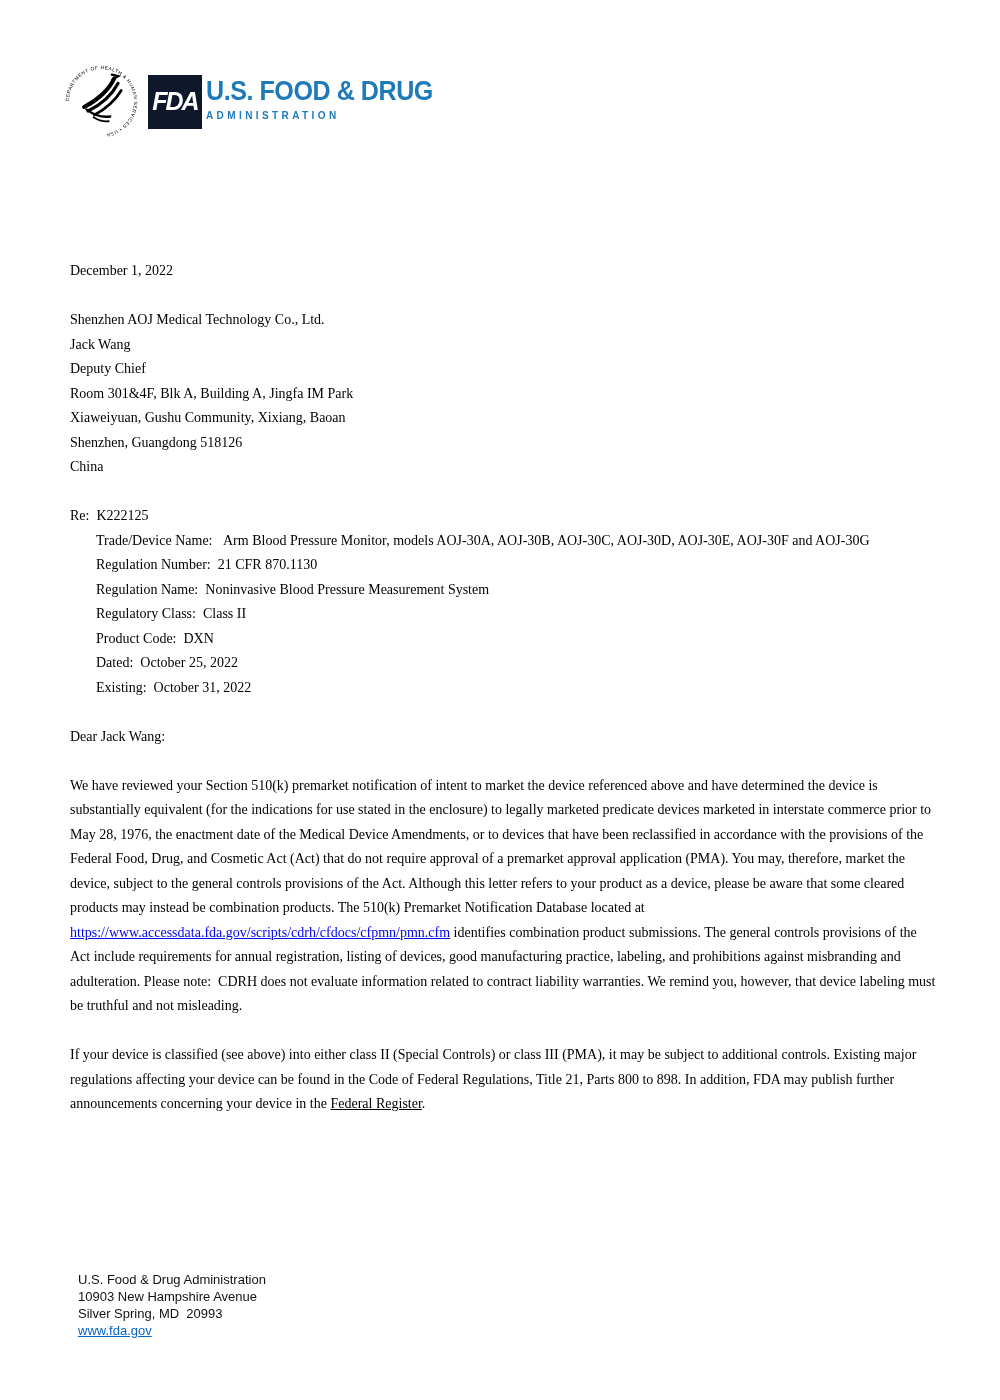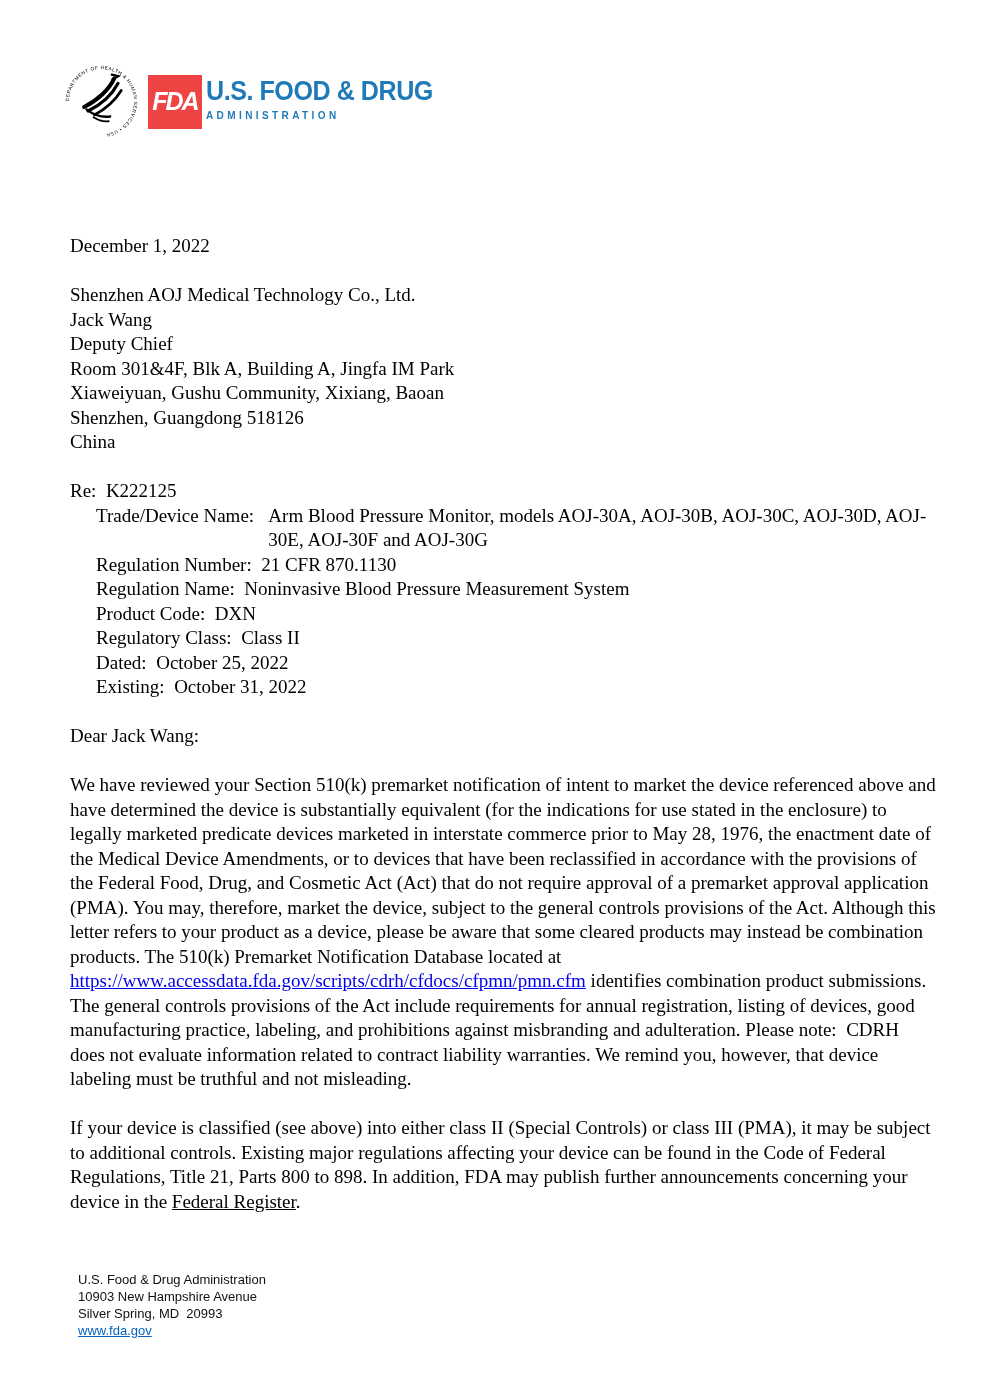--- a/index.html
+++ b/index.html
@@ -8,40 +8,40 @@
     background:#ffffff; color:#000;
     font-family:"Liberation Serif", serif; overflow:hidden;
   }
   [data-bind] { white-space:pre-wrap; }
 
   
   .header { position:absolute; left:62px; top:62px; display:flex; align-items:center; }
   .hhs-seal { width:79px; height:79px; flex:0 0 auto; }
   .fda-lockup { display:flex; align-items:flex-start; margin-left:7px; }
   .fda-square {
-    width:54px; height:54px; background:#ef4444; color:#fff;
+    width:54px; height:54px; background:#0f172a; color:#fff;
     display:flex; align-items:center; justify-content:center;
     font-family:"Liberation Sans", sans-serif; font-weight:bold;
     font-size:25px; letter-spacing:-2px; font-style:italic;
   }
   .fda-words { margin-left:4px; padding-top:3px; }
   .fda-line1 {
     font-family:"Liberation Sans", sans-serif; font-weight:bold;
     font-size:27px; line-height:27px; color:#1e7ab8; letter-spacing:-0.5px;
     transform:scaleX(0.93); transform-origin:left center;
   }
   .fda-line2 {
     font-family:"Liberation Sans", sans-serif; font-weight:bold;
     font-size:10px; line-height:14px; color:#1e7ab8; letter-spacing:3.4px; margin-top:4px;
   }
 
   
   .letter {
-    position:absolute; left:70px; top:234px; width:866px;
-    font-size:19px; line-height:24.5px;
+    position:absolute; left:70px; top:259px; width:866px;
+    font-size:14px; line-height:24.5px;
   }
   .block { margin:0 0 24.5px 0; }
   .line { min-height:24.5px; }
   .re-head { display:flex; }
   .re-rows { margin-left:26px; }
   .re-row { display:flex; align-items:flex-start;justify-content:center; }
   .re-label { flex:0 0 auto; white-space:pre; }
   .re-value { flex:1 1 auto; min-width:0; }
   p.para { margin:0 0 24.5px 0; }
   .body-link { color:#0000EE; text-decoration:underline; cursor:pointer; }
@@ -113,26 +113,26 @@
           </div>
         <div class="re-row">
             <span class="re-label" data-bind="letter.re.rows.1.label">Regulation Number:  </span>
             <span class="re-value" data-bind="letter.re.rows.1.value">21 CFR 870.1130</span>
           </div>
         <div class="re-row">
             <span class="re-label" data-bind="letter.re.rows.2.label">Regulation Name:  </span>
             <span class="re-value" data-bind="letter.re.rows.2.value">Noninvasive Blood Pressure Measurement System</span>
           </div>
         <div class="re-row">
+            <span class="re-label" data-bind="letter.re.rows.3.label">Regulatory Class:  </span>
+            <span class="re-value" data-bind="letter.re.rows.3.value">Class II</span>
+          </div>
+        <div class="re-row">
             <span class="re-label" data-bind="letter.re.rows.4.label">Product Code:  </span>
             <span class="re-value" data-bind="letter.re.rows.4.value">DXN</span>
-          </div>
-        <div class="re-row">
-            <span class="re-label" data-bind="letter.re.rows.3.label">Regulatory Class:  </span>
-            <span class="re-value" data-bind="letter.re.rows.3.value">Class II</span>
           </div>
         <div class="re-row">
             <span class="re-label" data-bind="letter.re.rows.5.label">Dated:  </span>
             <span class="re-value" data-bind="letter.re.rows.5.value">October 25, 2022</span>
           </div>
         <div class="re-row">
             <span class="re-label" data-bind="letter.re.rows.6.label">Existing:  </span>
             <span class="re-value" data-bind="letter.re.rows.6.value">October 31, 2022</span>
           </div>
       </div>

